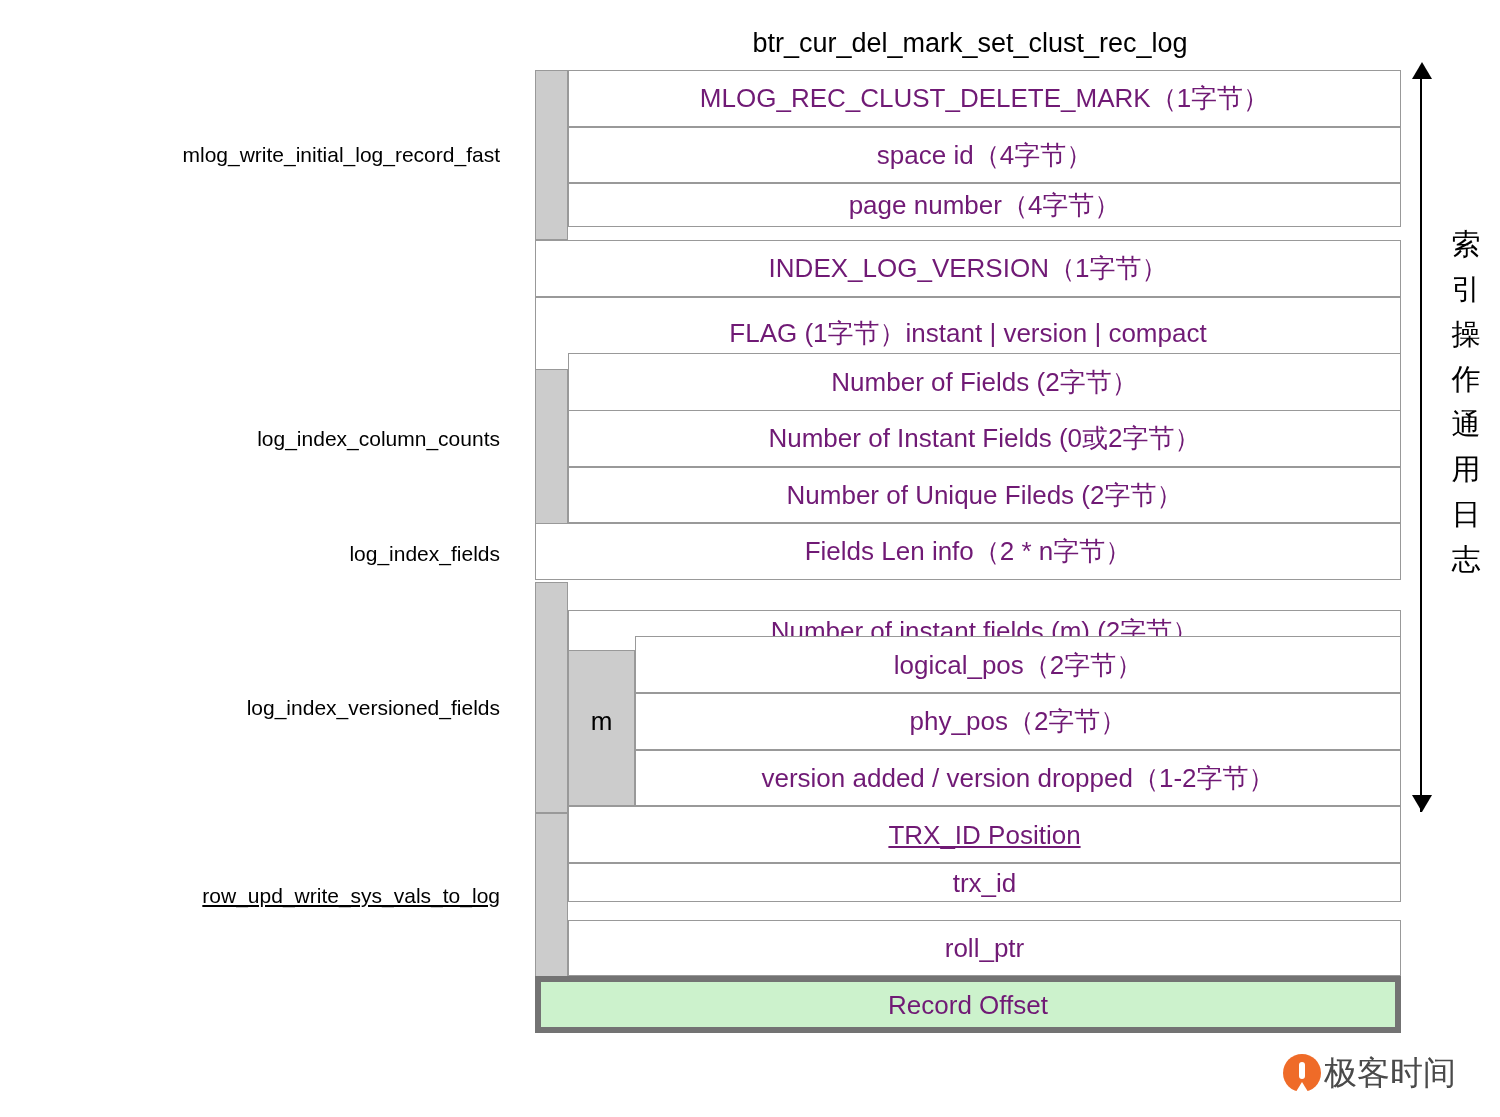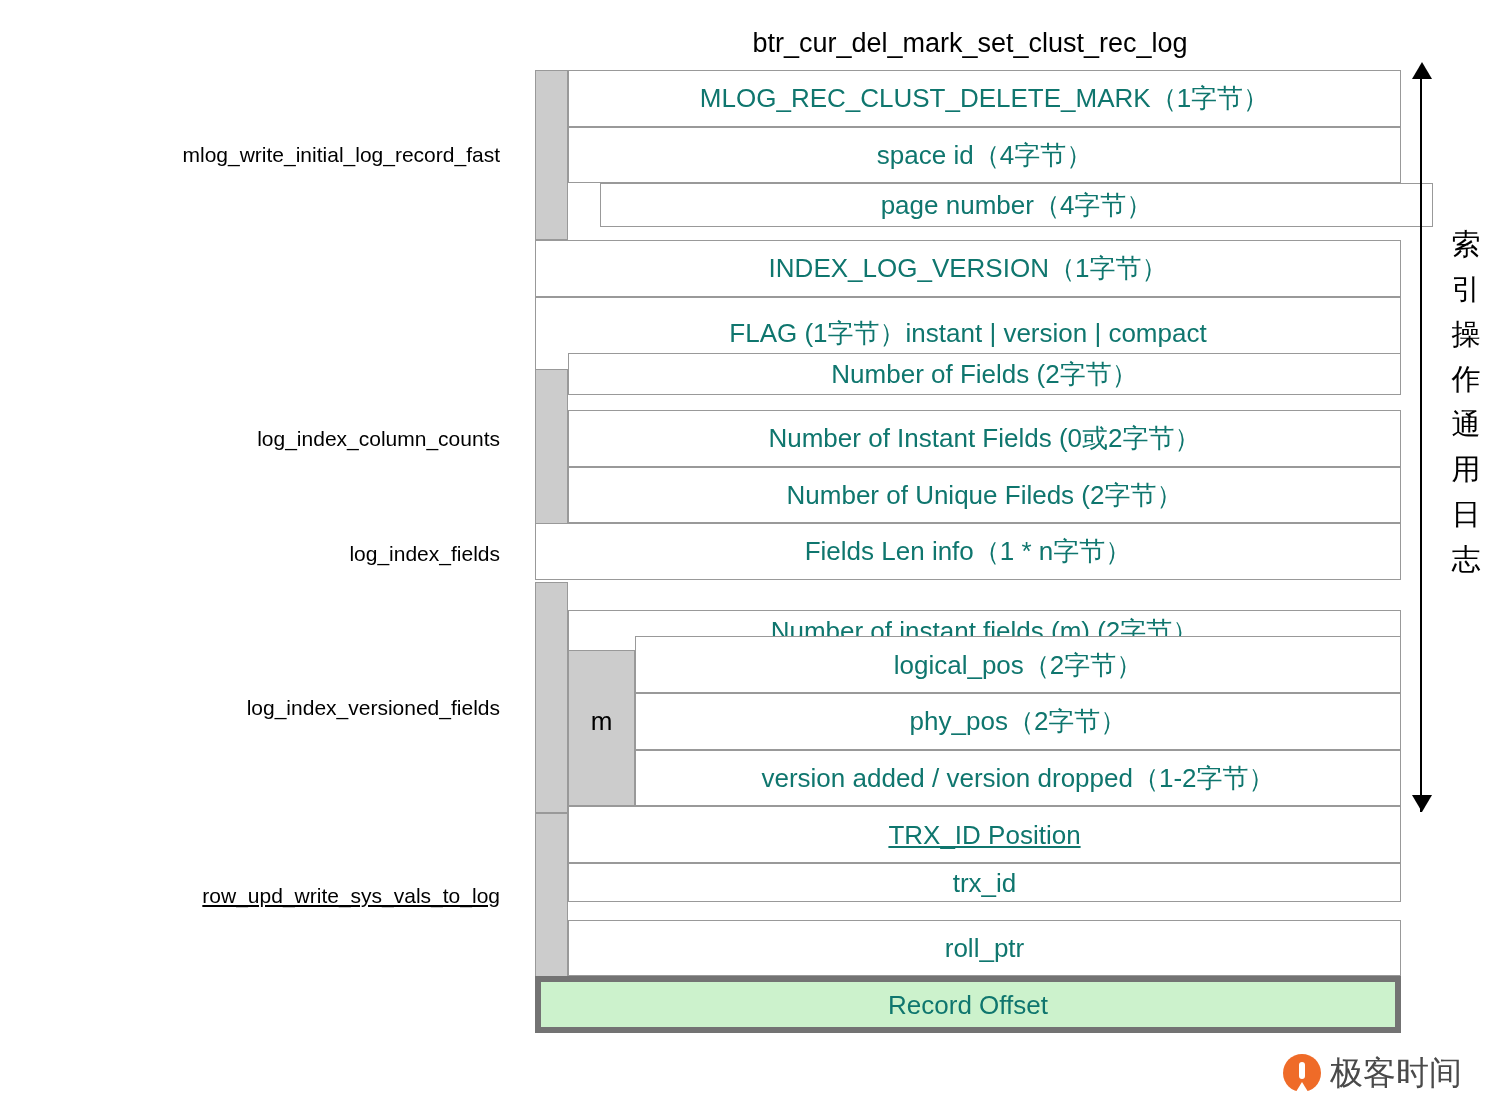--- a/index.html
+++ b/index.html
@@ -62,21 +62,21 @@
     position: absolute;
     background: #ffffff;
     border: 1px solid #999999;
     box-sizing: border-box;
     display: flex;
     align-items: center;
     justify-content: center;
     font-size: 26px;
     line-height: 30px;
     white-space: nowrap;
-    color: #0f766e;
+    color: #701a75;
   }
   .cell.indented { left: 33px; width: 833px; }
   .cell.full     { left: 0px;  width: 866px; }
   .cell.sub      { left: 100px; width: 766px; }
 
   .cell.green {
     background: #ccf2cc;
     border: 6px solid #737373;
   }
 
@@ -131,21 +131,21 @@
   }
   #vertical-caption span { display: block; }
 
   
   #brand-logo {
     position: absolute;
     left: 1283px;
     top: 1054px;
     display: flex;
     align-items: center;
-    gap: 9px;
+    gap: 3px;
   }
   #brand-mark {
     position: relative;
     width: 38px;
     height: 38px;
     border-radius: 50%;
     background: #ef6b28;
     flex: none;
   }
   #brand-mark::before {
@@ -190,27 +190,27 @@
   </div>
 
 <div id="struct-table">
     <div class="gutter" style="top: 0px; height: 170px;"></div>
     <div class="gutter" style="top: 285px; height: 170px;"></div>
     <div class="gutter" style="top: 512px; height: 231px;"></div>
     <div class="gutter" style="top: 743px; height: 170px;"></div>
     <div id="m-column" style="top: 566.471px; height: 169.941px;">m</div>
     <div class="cell indented" style="top: 0px; height: 56.6471px;">MLOG_REC_CLUST_DELETE_MARK（1字节）</div>
     <div class="cell indented" style="top: 56.6471px; height: 56.6471px;">space id（4字节）</div>
-    <div class="cell indented" style="top: 113.294px; height: 44px; margin-left: 32px;">page number（4字节）</div>
+    <div class="cell indented" style="top: 113.294px; height: 44px;">page number（4字节）</div>
     <div class="cell full" style="top: 169.941px; height: 56.6471px;">INDEX_LOG_VERSION（1字节）</div>
     <div class="cell full" style="top: 226.588px; height: 73px;">FLAG (1字节）instant | version | compact</div>
-    <div class="cell indented" style="top: 283.235px; height: 42px;">Number of Fields (2字节）</div>
+    <div class="cell indented" style="top: 283.235px; height: 58px;">Number of Fields (2字节）</div>
     <div class="cell indented" style="top: 339.882px; height: 56.6471px;">Number of Instant Fields (0或2字节）</div>
     <div class="cell indented" style="top: 396.529px; height: 56.6471px;">Number of Unique Fileds (2字节）</div>
-    <div class="cell full" style="top: 453.176px; height: 56.6471px;">Fields Len info（1 * n字节）</div>
+    <div class="cell full" style="top: 453.176px; height: 56.6471px;">Fields Len info（2 * n字节）</div>
     <div class="cell indented" style="top: 540px; height: 41px;">Number of instant fields (m) (2字节）</div>
     <div class="cell sub" style="top: 566.471px; height: 56.6471px;">logical_pos（2字节）</div>
     <div class="cell sub" style="top: 623.118px; height: 56.6471px;">phy_pos（2字节）</div>
     <div class="cell sub" style="top: 679.765px; height: 56.6471px;">version added / version dropped（1-2字节）</div>
     <div class="cell indented" style="top: 736.412px; height: 56.6471px; text-decoration: underline;">TRX_ID Position</div>
     <div class="cell indented" style="top: 793.059px; height: 39px;">trx_id</div>
     <div class="cell indented" style="top: 849.706px; height: 56.6471px;">roll_ptr</div>
     <div class="cell full green" style="top: 906.353px; height: 56.6471px;">Record Offset</div>
   </div>
 

